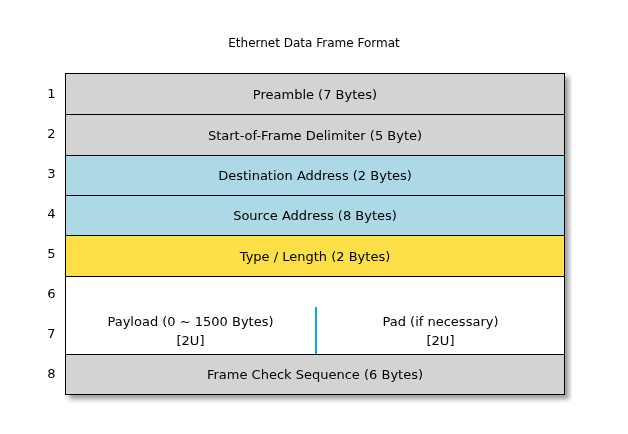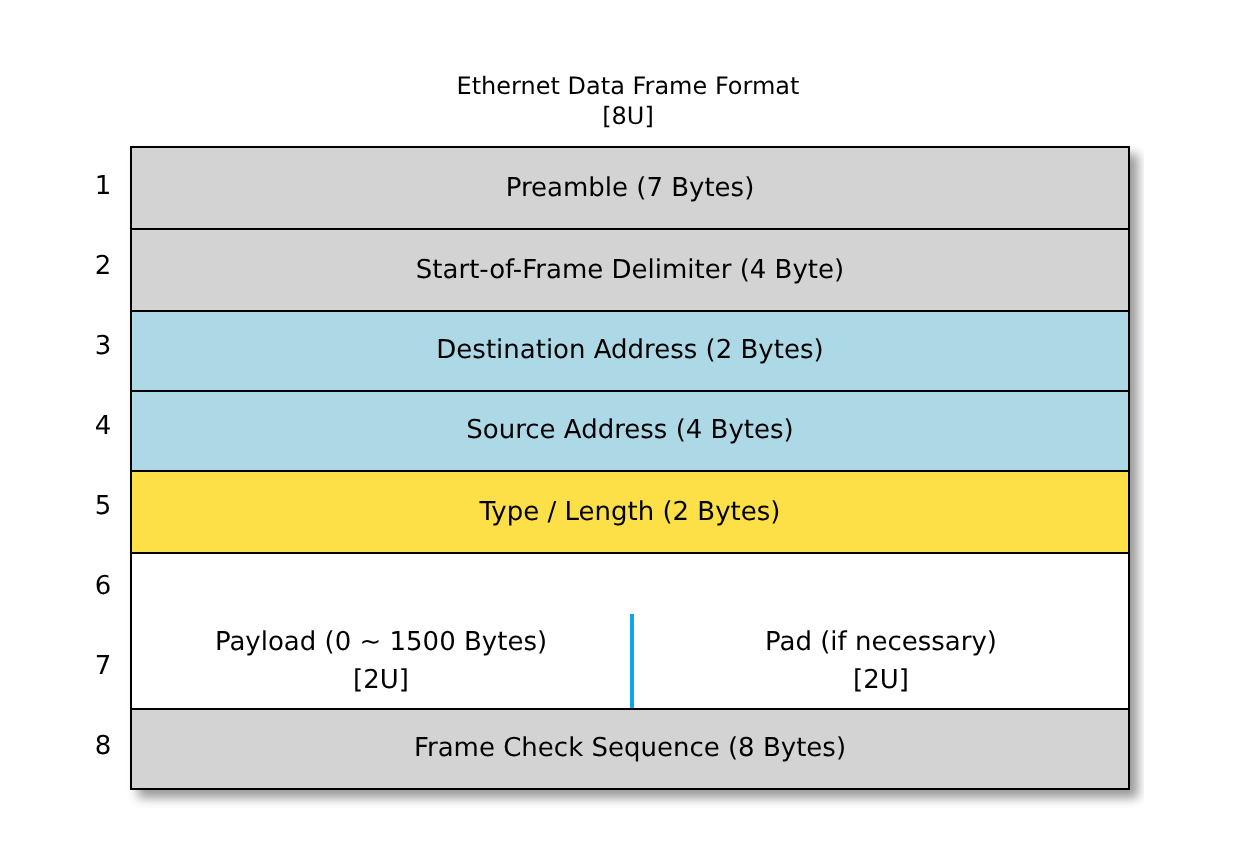--- a/index.html
+++ b/index.html
@@ -83,21 +83,20 @@
   }
   .subcell.divided { border-left: 2px solid #0ea5e9; }
 </style>
 </head>
 <body>
 
 <div class="canvas">
 
   <div class="title-block">
     <div>Ethernet Data Frame Format</div>
-    <div>[8U]</div>
   </div>
 
   <div class="frame-diagram">
 
     <div class="numbers-col">
       <div class="rownum">1</div>
       <div class="rownum">2</div>
       <div class="rownum">3</div>
       <div class="rownum">4</div>
       <div class="rownum">5</div>
@@ -106,45 +105,45 @@
       <div class="rownum">8</div>
     </div>
 
     <div class="frame-table">
 
       <div class="cell first fill-gray">
         <span>Preamble (7 Bytes)</span>
       </div>
 
       <div class="cell fill-gray">
-        <span>Start-of-Frame Delimiter (4 Byte)</span>
+        <span>Start-of-Frame Delimiter (5 Byte)</span>
       </div>
 
       <div class="cell fill-blue">
         <span>Destination Address (2 Bytes)</span>
       </div>
 
       <div class="cell fill-blue">
-        <span>Source Address (4 Bytes)</span>
+        <span>Source Address (8 Bytes)</span>
       </div>
 
       <div class="cell fill-yellow">
         <span>Type / Length (2 Bytes)</span>
       </div>
 
       <div class="cell split fill-white">
         <div class="subcell">
           <span>Payload (0 ~ 1500 Bytes)</span>
           <span>[2U]</span>
         </div>
         <div class="subcell divided">
           <span>Pad (if necessary)</span>
           <span>[2U]</span>
         </div>
       </div>
 
       <div class="cell fill-gray">
-        <span>Frame Check Sequence (8 Bytes)</span>
+        <span>Frame Check Sequence (6 Bytes)</span>
       </div>
 
     </div>
   </div>
 </div>
 
 </body></html>

